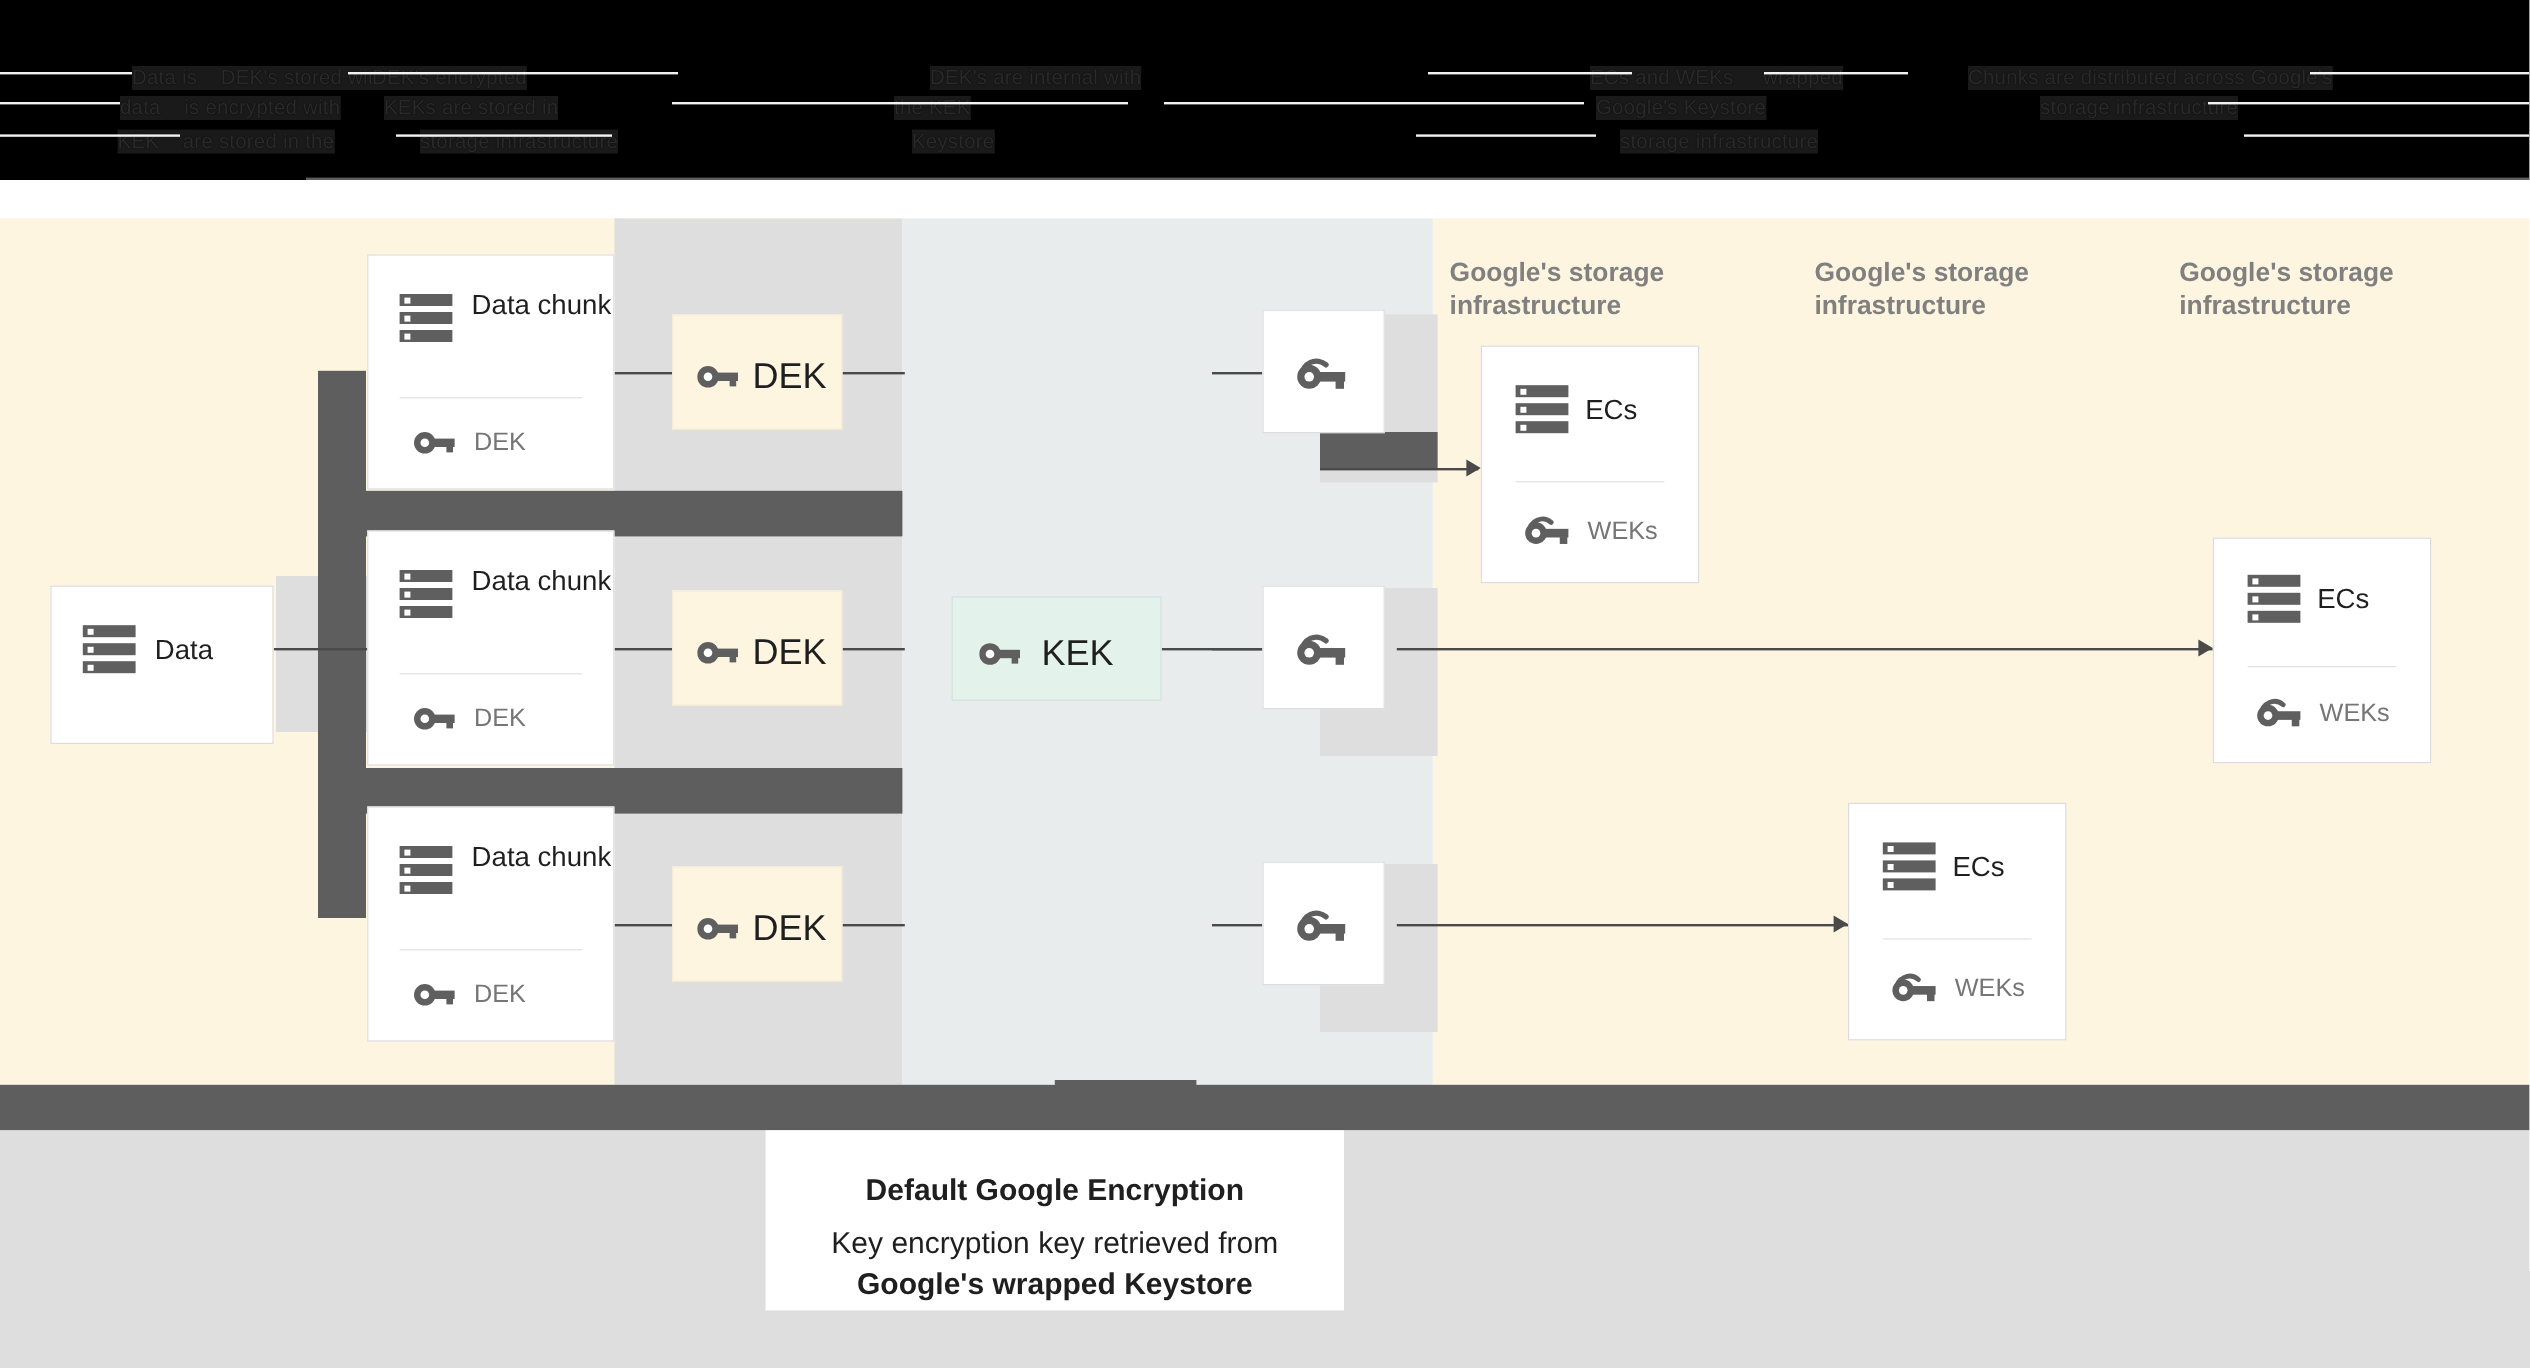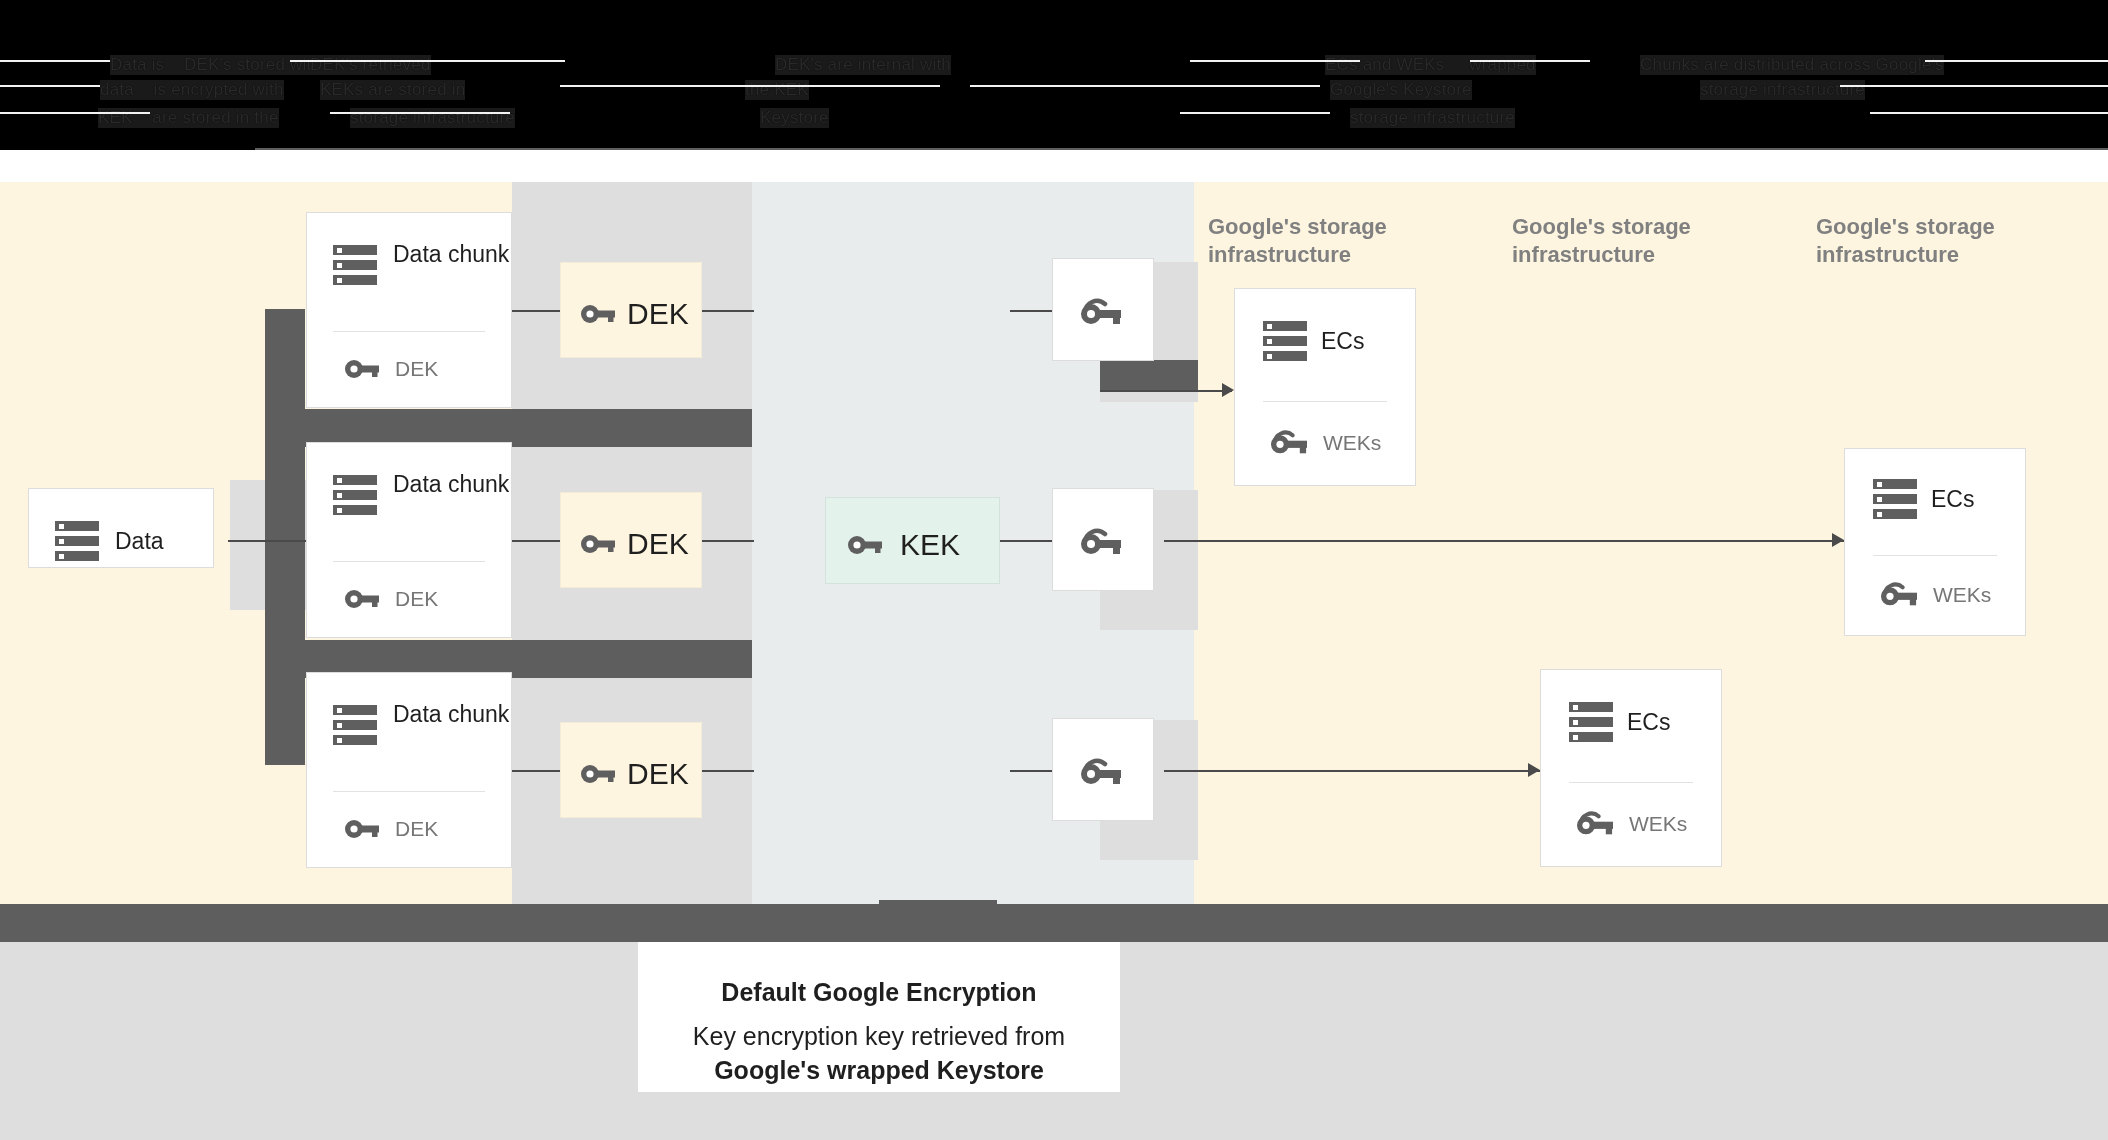--- a/index.html
+++ b/index.html
@@ -99,21 +99,21 @@
 </style>
 </head>
 <body>
 
 <div id="stage">
 
   <div class="topband">
     <div class="greybar" style="left:255px; top:148px; width:1853px; height:4px;"></div>
 
     <div class="blk" style="left:110px; top:55px;">Data is    DEK's stored with</div>
-    <div class="blk" style="left:310px; top:55px;">DEK's retrieved</div>
+    <div class="blk" style="left:310px; top:55px;">DEK's encrypted</div>
     <div class="blk" style="left:775px; top:55px;">DEK's are internal with</div>
     <div class="blk" style="left:1325px; top:55px;">ECs and WEKs     wrapped</div>
     <div class="blk" style="left:1640px; top:55px;">Chunks are distributed across Google's</div>
 
     <div class="blk" style="left:100px; top:80px;">data    is encrypted with</div>
     <div class="blk" style="left:320px; top:80px;">KEKs are stored in</div>
     <div class="blk" style="left:745px; top:80px;">the KEK</div>
     <div class="blk" style="left:1330px; top:80px;">Google's Keystore</div>
     <div class="blk" style="left:1700px; top:80px;">storage infrastructure</div>
 
@@ -171,21 +171,21 @@
 
   <div class="conn" style="left:1100px; top:390px; width:132px;"></div>
   <div class="arrowhead" style="left:1222px; top:383px;"></div>
 
   <div class="conn" style="left:1164px; top:540px; width:680px;"></div>
   <div class="arrowhead" style="left:1832px; top:533px;"></div>
 
   <div class="conn" style="left:1164px; top:770px; width:376px;"></div>
   <div class="arrowhead" style="left:1528px; top:763px;"></div>
 
-  <div class="card" style="left:28px; top:488px; width:186px; height:80px;">
+  <div class="card" style="left:42px; top:488px; width:186px; height:132px;">
     <div class="card-top" style="top:32px;">
       <span class="db-icon">
           <i></i>
           <i></i>
           <i></i>
         </span>
       <span class="lbl-main">Data</span>
     </div>
   </div>
 
@@ -293,21 +293,21 @@
             <circle cx="9" cy="11" r="9" fill="#5f5f5f"></circle>
             <circle cx="9" cy="11" r="3.6" fill="#fff"></circle>
             <rect x="14" y="7.5" width="20" height="7" fill="#5f5f5f"></rect>
             <rect x="27" y="12" width="5.5" height="7" fill="#5f5f5f"></rect>
           </svg>
       </span>
       <span class="lbl-mid">DEK</span>
     </div>
   </div>
 
-  <div class="card mint" style="left:793px; top:497px; width:175px; height:87px;margin-left:32px;">
+  <div class="card mint" style="left:793px; top:497px; width:175px; height:87px;">
     <div class="card-top" style="top:30px; padding-left:22px; gap:18px;">
       <span class="key-icon">
         <svg width="34" height="22" viewBox="0 0 34 22">
             <circle cx="9" cy="11" r="9" fill="#5f5f5f"></circle>
             <circle cx="9" cy="11" r="3.6" fill="#fff"></circle>
             <rect x="14" y="7.5" width="20" height="7" fill="#5f5f5f"></rect>
             <rect x="27" y="12" width="5.5" height="7" fill="#5f5f5f"></rect>
           </svg>
       </span>
       <span class="lbl-mid">KEK</span>

